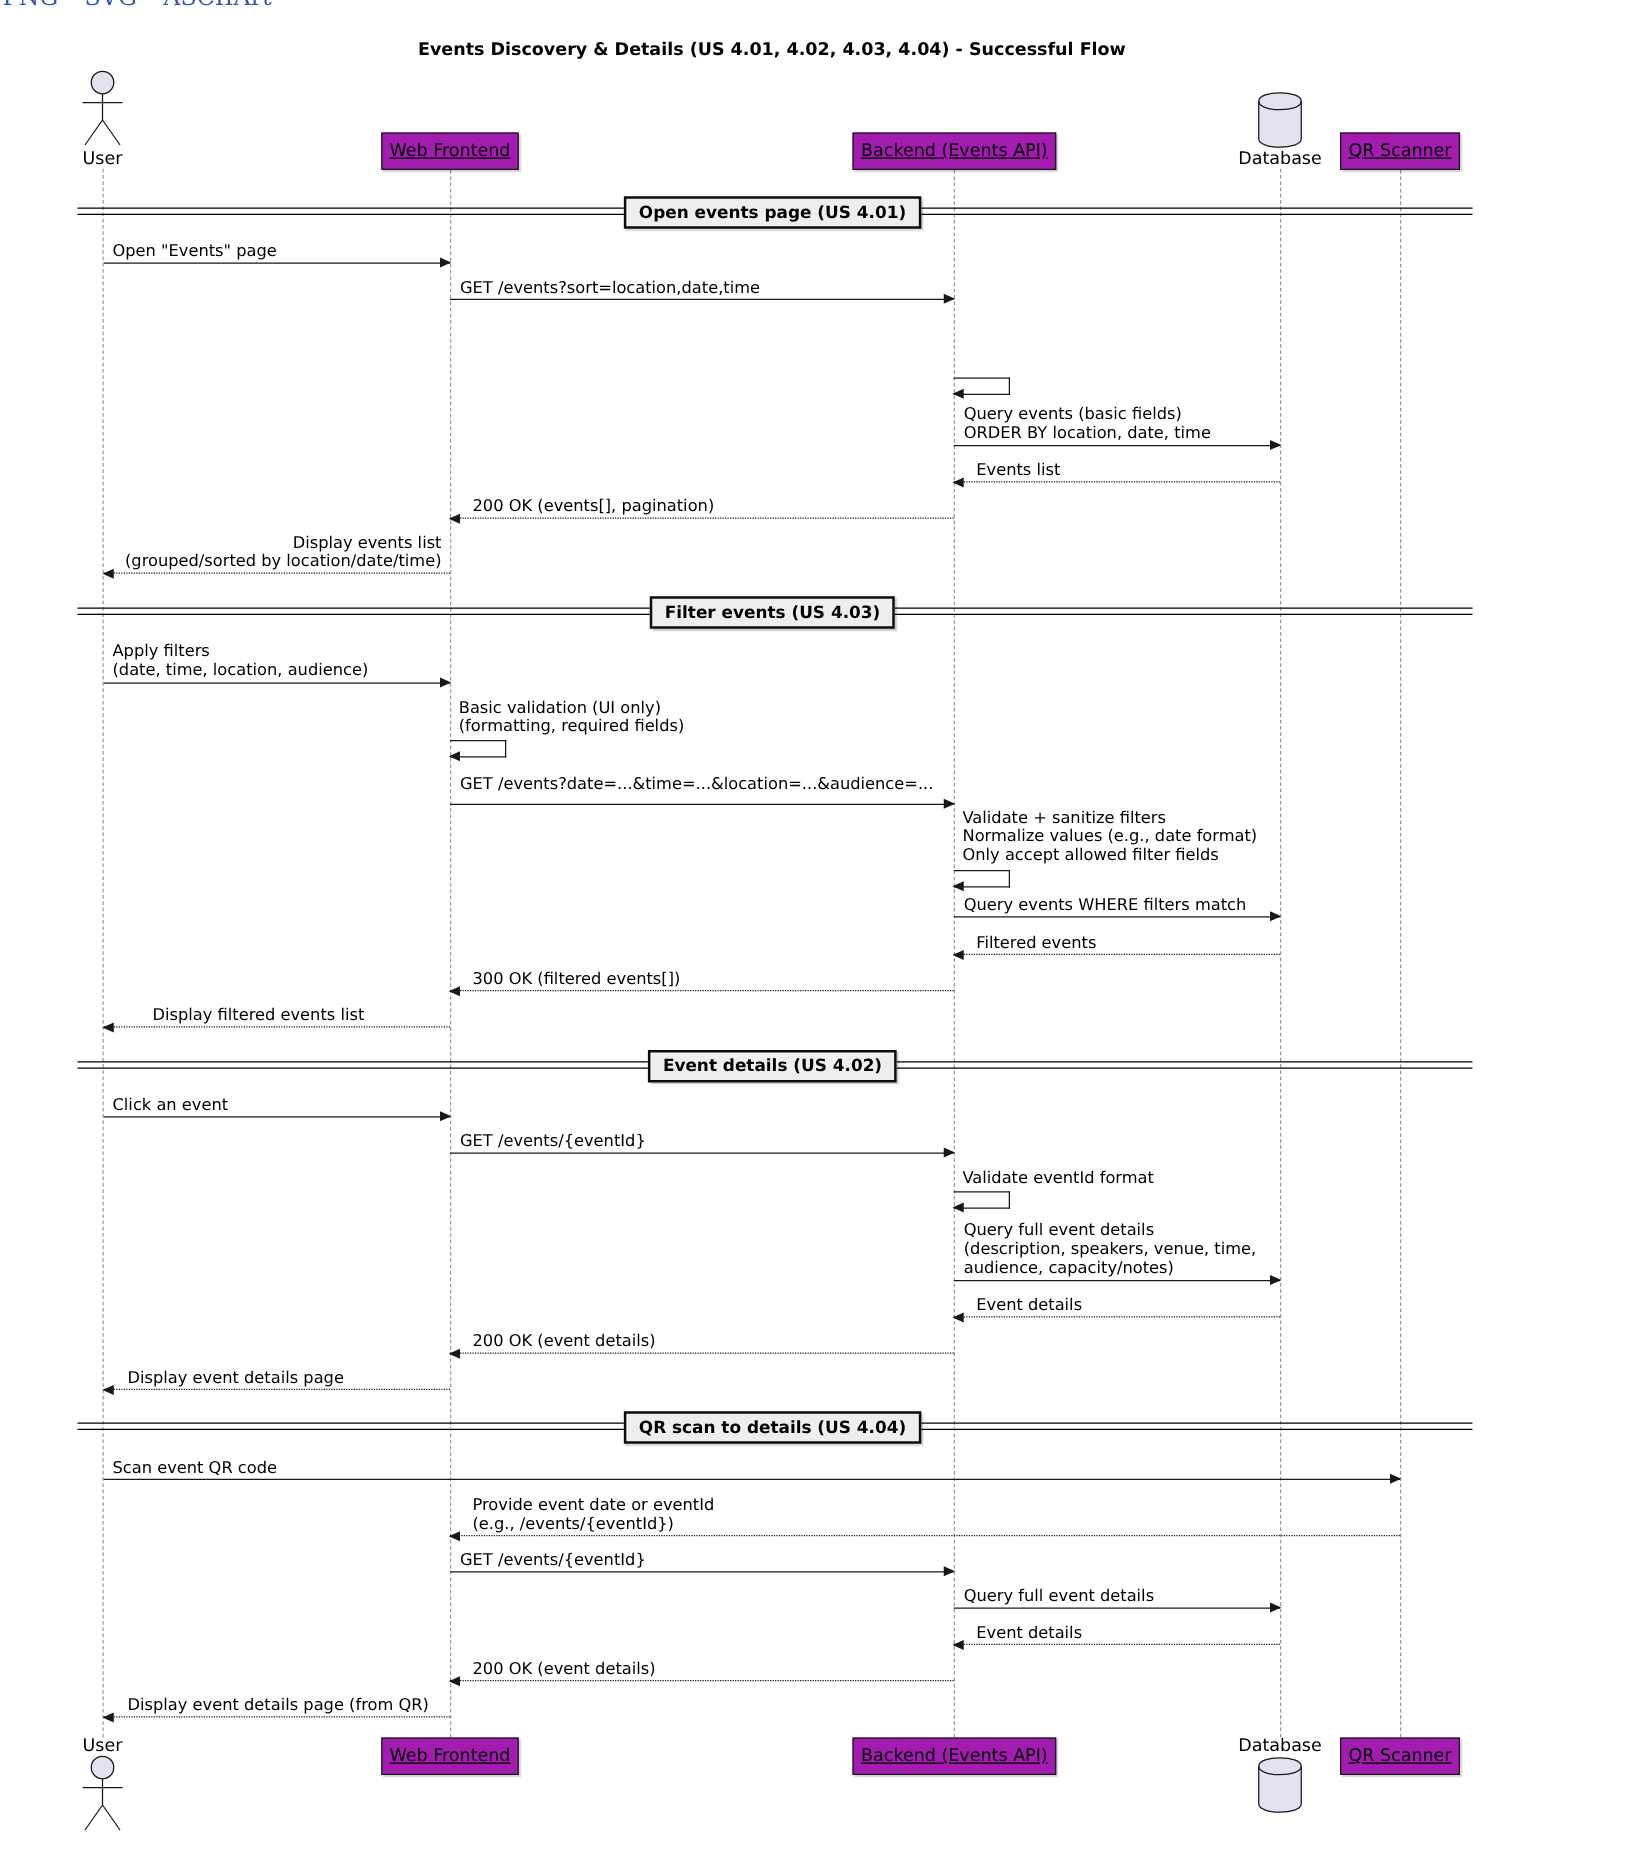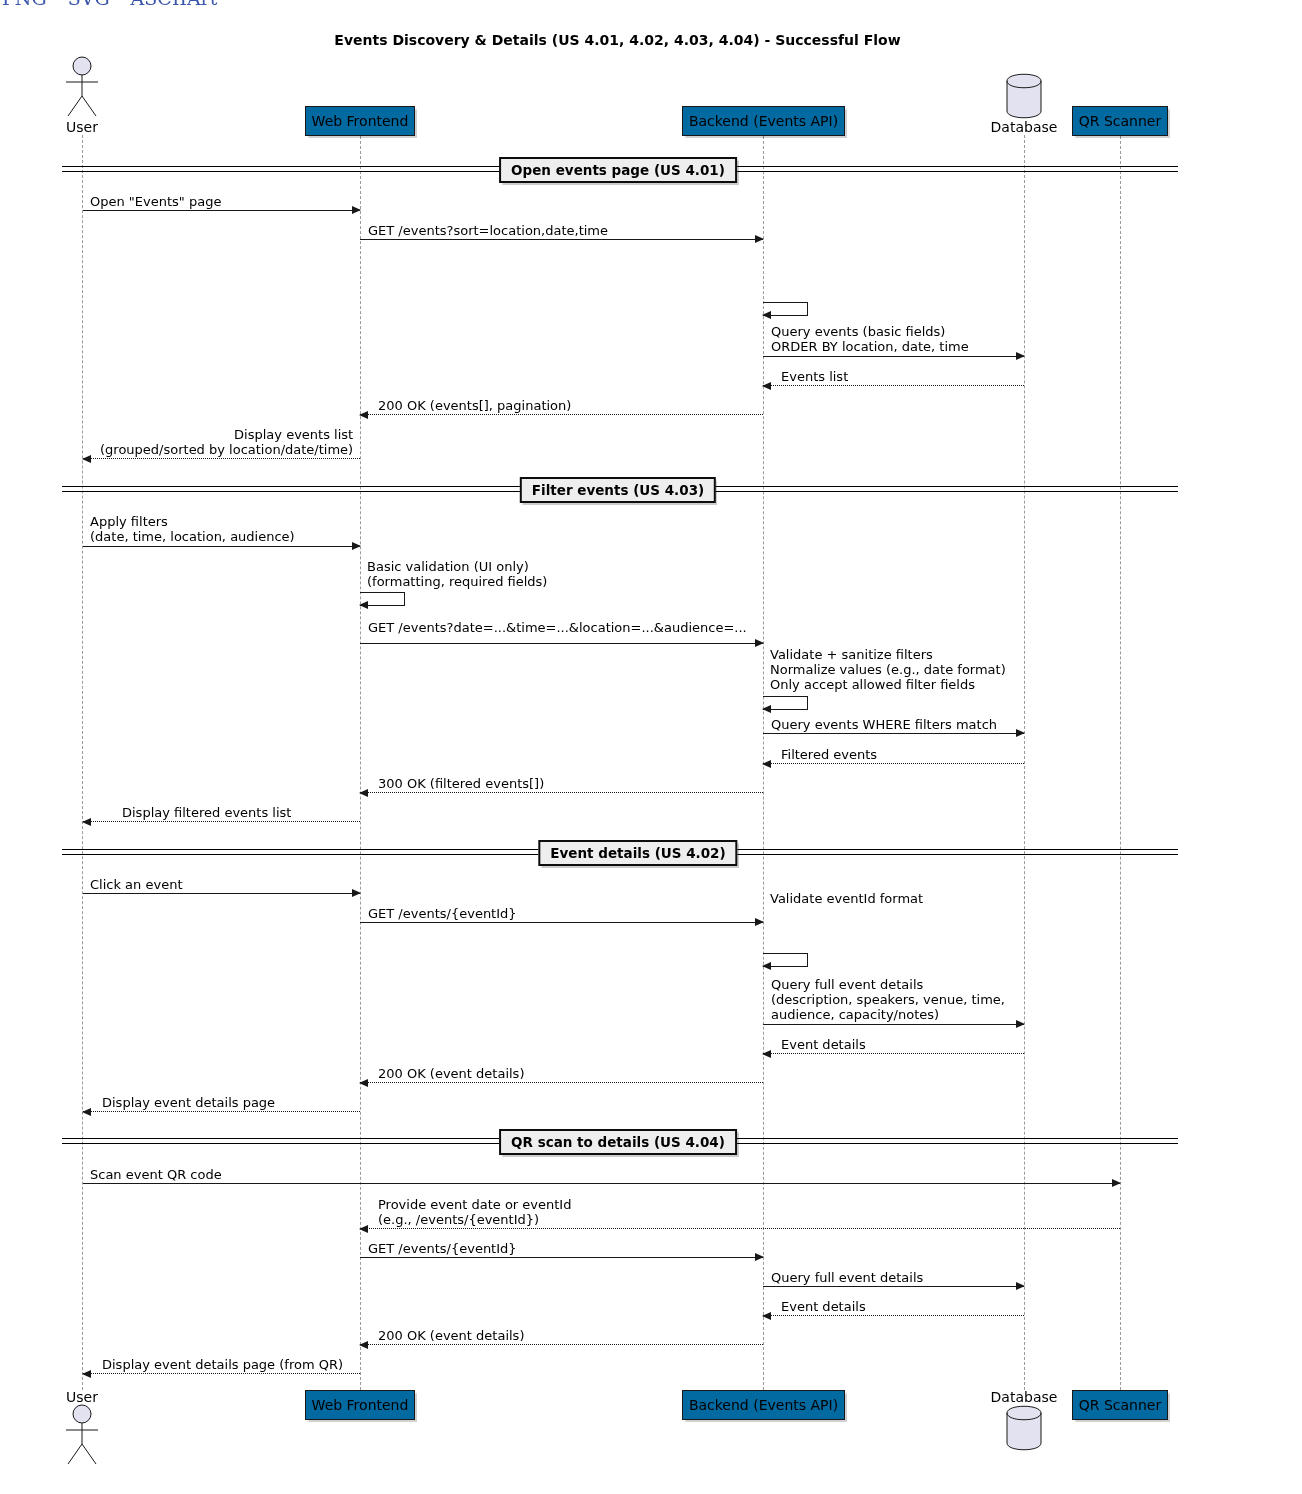--- a/index.html
+++ b/index.html
@@ -15,24 +15,24 @@
   .format-links a { color:#3a56ad; margin-right:15px; text-decoration:none; cursor:pointer; }
 
   .title {
     position:absolute; top:32px; left:0; width:1235px; text-align:center;
     font-weight:bold; font-size:14px;
   }
 
   .lifeline { position:absolute; width:0; border-left:1px dashed #9a9a9a; }
 
   .pbox {
-    position:absolute; height:28px; background:#0369a1; border:1px solid #181818;
+    position:absolute; height:28px; background:#a21caf; border:1px solid #181818;
     box-shadow:1.5px 1.5px 1px rgba(0,0,0,.18);
     display:flex; align-items:center; justify-content:center;
-    font-size:14px; white-space:nowrap;
+    font-size:14px; white-space:nowrap;text-decoration:underline;
   }
   .plabel { position:absolute; font-size:14px; text-align:center; white-space:nowrap; }
 
   .divider-line {
     position:absolute; left:62px; width:1116px; height:4px;
     border-top:1px solid #000; border-bottom:1px solid #000;
   }
   .divider-box {
     position:absolute; left:618px; transform:translateX(-50%);
     background:#eeeeee; border:2px solid #0d0d0d; padding:3px 10px;
@@ -177,33 +177,33 @@
   <div class="arrow dotted" style="left:360px;top:792px;width:403px;">
       <i class="head l"></i>
     </div>
 
   <div class="label" style="left:102px;top:805px;margin-left:20px;">Display filtered events list</div>
   <div class="arrow dotted" style="left:83px;top:821px;width:277px;">
       <i class="head l"></i>
     </div>
 
   <div class="divider-line" style="top:849px;"></div>
-  <div class="divider-box" style="top:840px;margin-left:20px;">Event details (US 4.02)</div>
+  <div class="divider-box" style="top:840px;">Event details (US 4.02)</div>
 
   <div class="label" style="left:90px;top:877px;">Click an event</div>
   <div class="arrow" style="left:83px;top:893px;width:277px;">
       <i class="head r"></i>
     </div>
 
   <div class="label" style="left:368px;top:906px;">GET /events/{eventId}</div>
   <div class="arrow" style="left:360px;top:922px;width:403px;">
       <i class="head r"></i>
     </div>
 
-  <div class="label" style="left:770px;top:891px;">Validate eventId format</div>
+  <div class="label" style="left:770px;top:935px;">Validate eventId format</div>
   <div class="selfloop" style="left:763px;top:953px;">
       <i class="head"></i>
     </div>
 
   <div class="label" style="left:771px;top:977px;">Query full event details
 (description, speakers, venue, time,
 audience, capacity/notes)</div>
   <div class="arrow" style="left:763px;top:1024px;width:261px;">
       <i class="head r"></i>
     </div>

